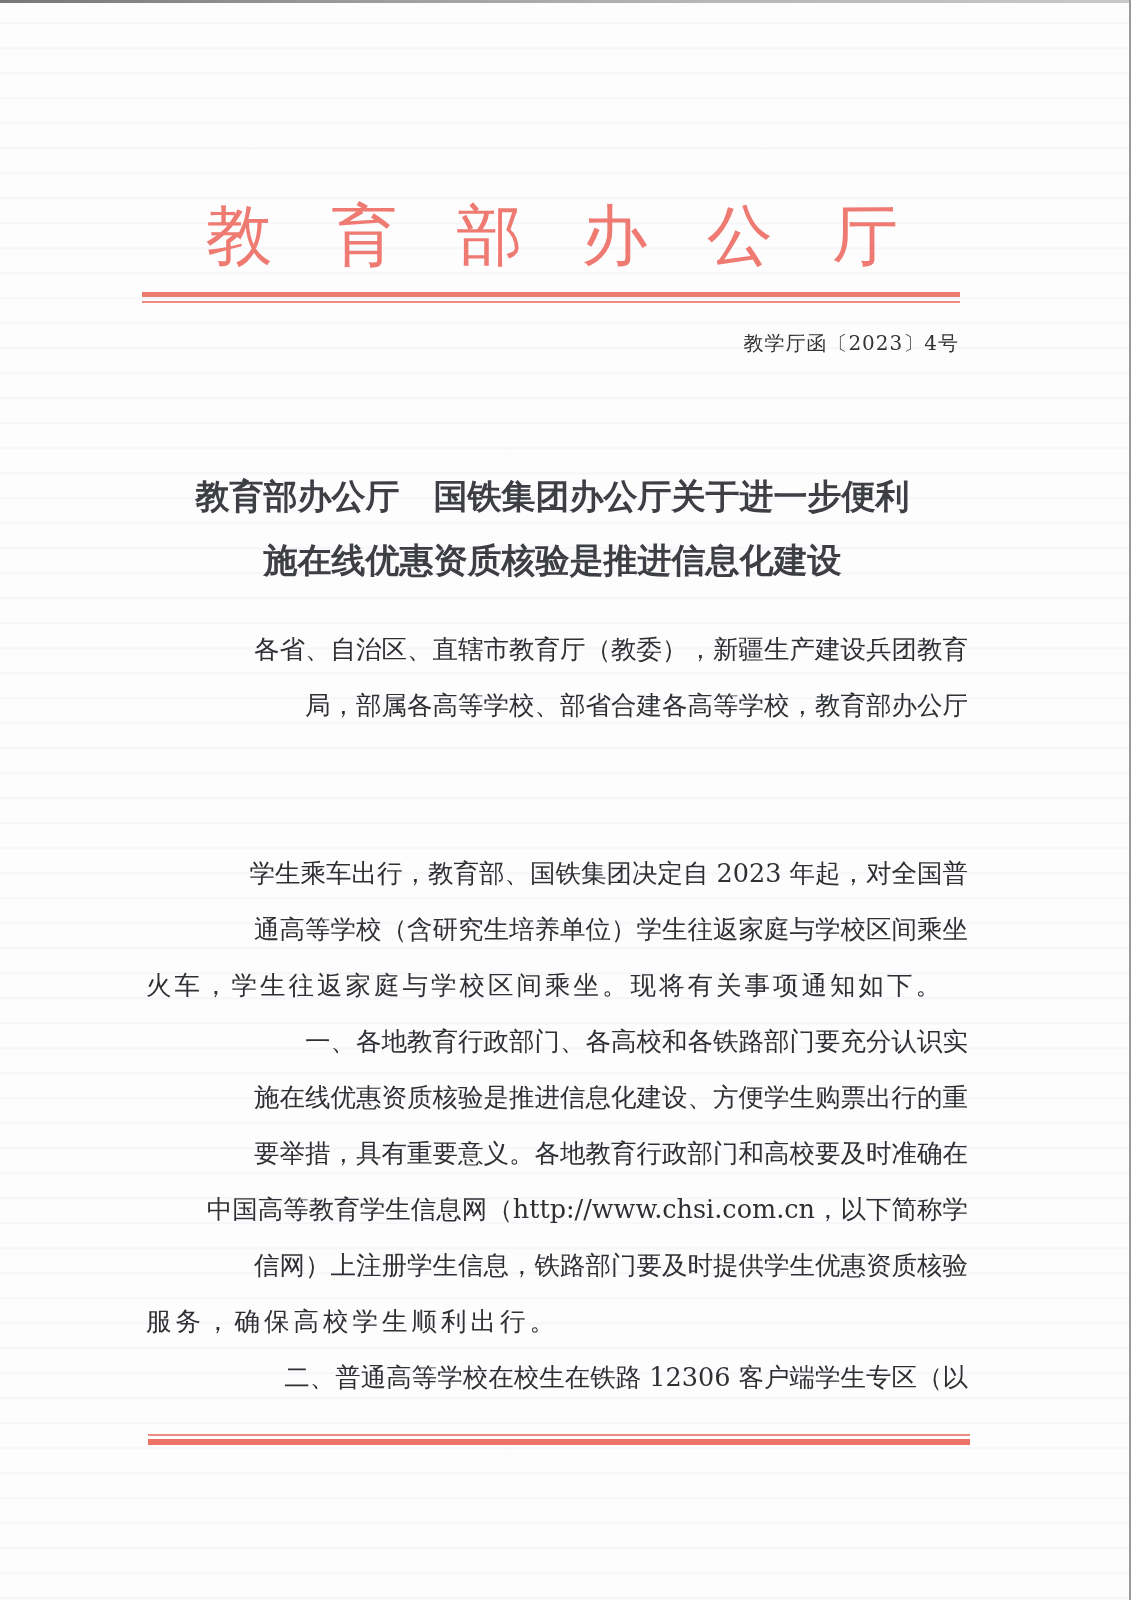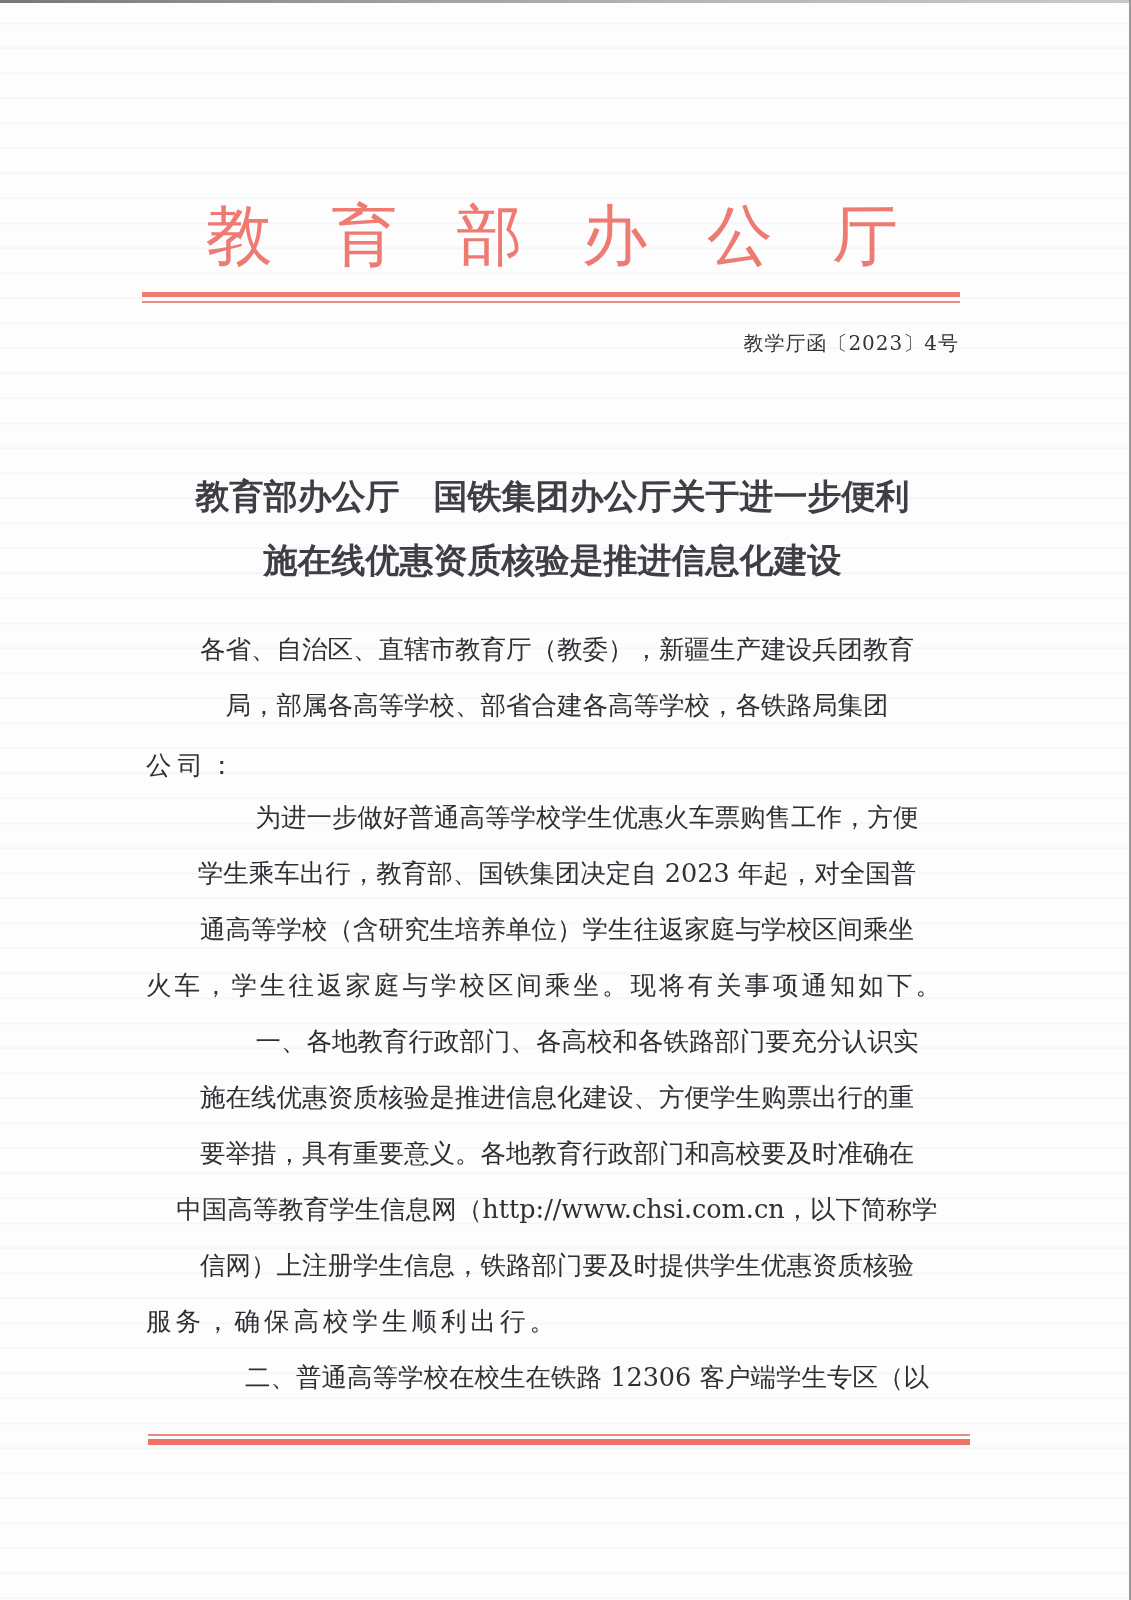--- a/index.html
+++ b/index.html
@@ -91,21 +91,21 @@
   .title.l1 { top: 474px; }
   .title.l2 { top: 538px; }
   .body-line {
     position: absolute;
     left: 146px;
     width: 822px;
     font-size: 25.5px;
     color: #2f3033;
     white-space: nowrap;
     display: flex;
-    justify-content: center;
+    justify-content: flex-end;
   }
   .body-line.indent { padding-left: 60px; box-sizing: border-box; }
   .body-line.short { justify-content: flex-start; letter-spacing: 6px; }
   .red-rule-bottom-thin {
     position: absolute;
     left: 148px; top: 1434px;
     width: 822px; height: 2px;
     background: #ee8a82;
   }
   .red-rule-bottom-thick {
@@ -136,27 +136,21 @@
 
   <div class="doc-number">教学厅函〔2023〕4号</div>
 
   <div class="title l1">教育部办公厅　国铁集团办公厅关于进一步便利</div>
   <div class="title l2">施在线优惠资质核验是推进信息化建设</div>
 
   <div class="body-line" style="top:632px">
       <span>各省、自治区、直辖市教育厅（教委），新疆生产建设兵团教育</span>
     </div>
   <div class="body-line" style="top:688px">
-      <span>局，部属各高等学校、部省合建各高等学校，各铁路局集团</span>
-    </div>
-  <div class="body-line short" style="top:748px">
-      <span>公司：</span>
-    </div>
-  <div class="body-line indent" style="top:800px">
-      <span>为进一步做好普通高等学校学生优惠火车票购售工作，方便</span>
+      <span>局，部属各高等学校、部省合建各高等学校，教育部办公厅</span>
     </div>
   <div class="body-line" style="top:856px">
       <span>学生乘车出行，教育部、国铁集团决定自 2023 年起，对全国普</span>
     </div>
   <div class="body-line" style="top:912px">
       <span>通高等学校（含研究生培养单位）学生往返家庭与学校区间乘坐</span>
     </div>
   <div class="body-line short" style="top:968px; letter-spacing:3px">
       <span>火车，学生往返家庭与学校区间乘坐。现将有关事项通知如下。</span>
     </div>

